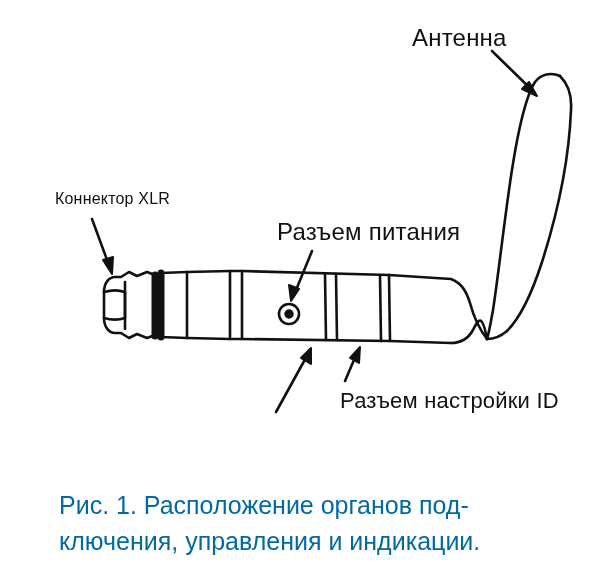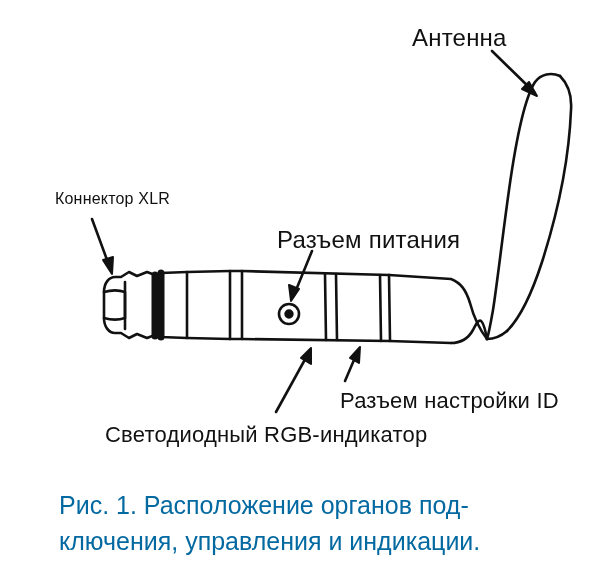--- a/index.html
+++ b/index.html
@@ -36,21 +36,21 @@
     top: 24px;
     font-size: 24px;
   }
   .lbl-xlr {
     left: 18px;
     top: 190px;
     font-size: 16px;
   }
   .lbl-power {
     left: 240px;
-    top: 226px;
+    top: 218px;
     font-size: 24px;
   }
   .lbl-idbtn {
     left: 303px;
     top: 388px;
     font-size: 22px;
   }
   .lbl-led {
     left: 68px;
     top: 422px;
@@ -115,20 +115,19 @@
       <path d="M308 381 L320 353" stroke-width="2.6"></path>
       <path d="M323 347 L322 363 L313 358 Z" fill="#111111" stroke="#111111" stroke-width="2"></path>
 
     </g>
   </svg>
 
   <div class="lbl lbl-antenna">Антенна</div>
   <div class="lbl lbl-xlr">Коннектор XLR</div>
   <div class="lbl lbl-power">Разъем питания</div>
   <div class="lbl lbl-idbtn">Разъем настройки ID</div>
-  <div class="lbl lbl-led">Светодиодный RGB-индикатор</div>
 
   <div class="caption">
     <div>Рис. 1. Расположение органов под-</div>
     <div>ключения, управления и индикации.</div>
   </div>
 
 </div>
 
 </body></html>

